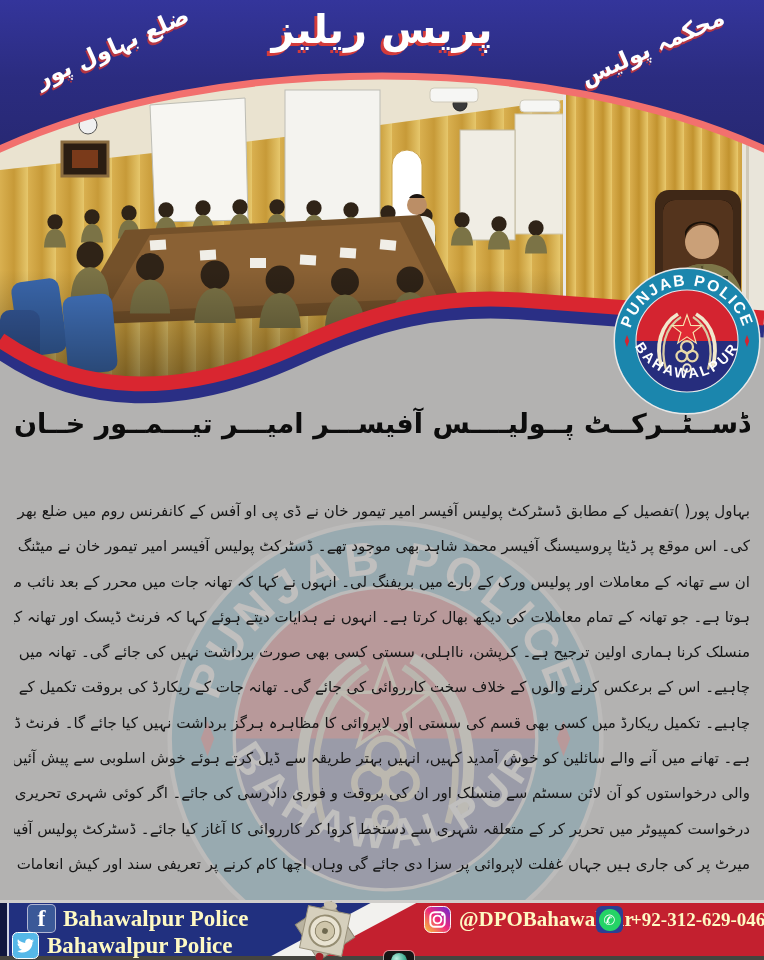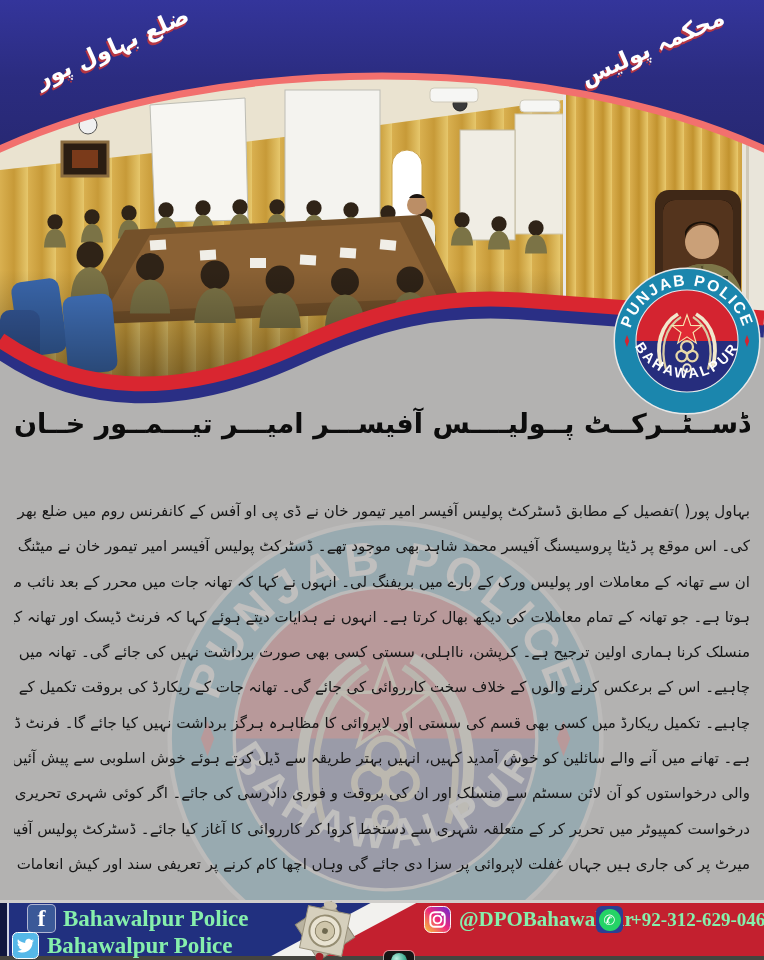--- a/index.html
+++ b/index.html
@@ -21,40 +21,41 @@
   
   .body-text{position:absolute;top:494px;left:14px;right:14px;z-index:2;direction:rtl;color:#161616;font-size:15px;}
   .body-line{height:35.3px;line-height:35.3px;text-align:justify;text-align-last:justify;overflow:hidden;white-space:nowrap;}
   
   .footer{position:absolute;top:900px;left:0;width:764px;height:60px;background:#21307f;border-top:3px solid #d0cecb;border-bottom:4px solid #45443f;box-sizing:border-box;z-index:6;}
   .footer .red-wedge{position:absolute;inset:0;background:#c3202f;clip-path:polygon(53.5% 0,100% 0,100% 100%,40.5% 100%);}
   .footer .white-stripe{position:absolute;inset:0;background:#f2f1ee;clip-path:polygon(48.5% 0,54.5% 0,41.5% 100%,35.5% 100%);}
   .footer .edge-strip{position:absolute;left:0;top:0;bottom:0;width:7px;background:#10173f;}
   .footer .edge-strip2{position:absolute;left:7px;top:0;bottom:0;width:2px;background:#cfd3e2;}
   .soc-row{position:absolute;display:flex;align-items:center;gap:8px;z-index:2;}
-  .soc-label{font-family:"Liberation Serif",serif;font-weight:700;color:#86efac;white-space:nowrap;}
+  .soc-label{font-family:"Liberation Serif",serif;font-weight:700;color:#fef9c3;white-space:nowrap;}
   .fb-row{left:28px;top:2px;}
   .tw-row{left:12px;top:29px;}
   .ig-row{left:424px;top:3px;}
   .wa-row{left:596px;top:3px;}
   .web-row{left:384px;top:28px;}
   .fb-icon{width:27px;height:27px;background:#3b5998;border-radius:4px;color:#fff;font-family:"Liberation Serif",serif;font-weight:700;font-size:24px;line-height:26px;text-align:center;box-shadow:0 0 0 1px rgba(255,255,255,.65);}
   .wa-icon{width:27px;height:27px;background:#2b3f93;border-radius:6px;display:flex;align-items:center;justify-content:center;}
   .wa-icon .wa-circle{width:22px;height:22px;border-radius:50%;background:#25d366;color:#fff;font-size:14px;line-height:22px;text-align:center;}
   .url-icon{width:30px;height:28px;background:#151515;border-radius:5px;display:flex;flex-direction:column;align-items:center;justify-content:center;box-shadow:0 0 0 1px rgba(255,255,255,.5);}
   .url-globe{width:16px;height:16px;border-radius:50%;background:radial-gradient(circle at 35% 35%,#bdf0e2,#3aa98e 60%,#16705c);}
   .url-label{font-size:7px;line-height:8px;color:#e8d44c;font-weight:700;font-family:"Liberation Sans",sans-serif;}
   .badge-wrap{position:absolute;left:286px;top:-11px;width:78px;height:78px;z-index:3;}
 </style>
 </head>
 <body>
 
 <div class="page">
 
   <div class="header-band"></div>
+  <div class="press-title">پریس ریلیز</div>
   <div class="corner-label corner-right">محکمہ پولیس</div>
   <div class="corner-label corner-left">ضلع بہاول پور</div>
 
   <svg class="logo-watermark" viewBox="0 0 200 200">
     <circle cx="100" cy="100" r="97" fill="#1b86ad" stroke="#e8e8e8" stroke-width="2"></circle>
     <circle cx="100" cy="100" r="68" fill="#262d7d"></circle>
     <path d="M32,100 A68,68 0 0 1 168,100 Z" fill="#d42430"></path>
     <circle cx="100" cy="100" r="68" fill="none" stroke="#e8e8e8" stroke-width="1.5"></circle>
     <path d="M66,134 C58,108 64,78 88,64" stroke="#f1e8cc" stroke-width="5" fill="none"></path>
     <path d="M72,138 C64,110 70,82 92,68" stroke="#d8cba4" stroke-width="3" fill="none"></path>

